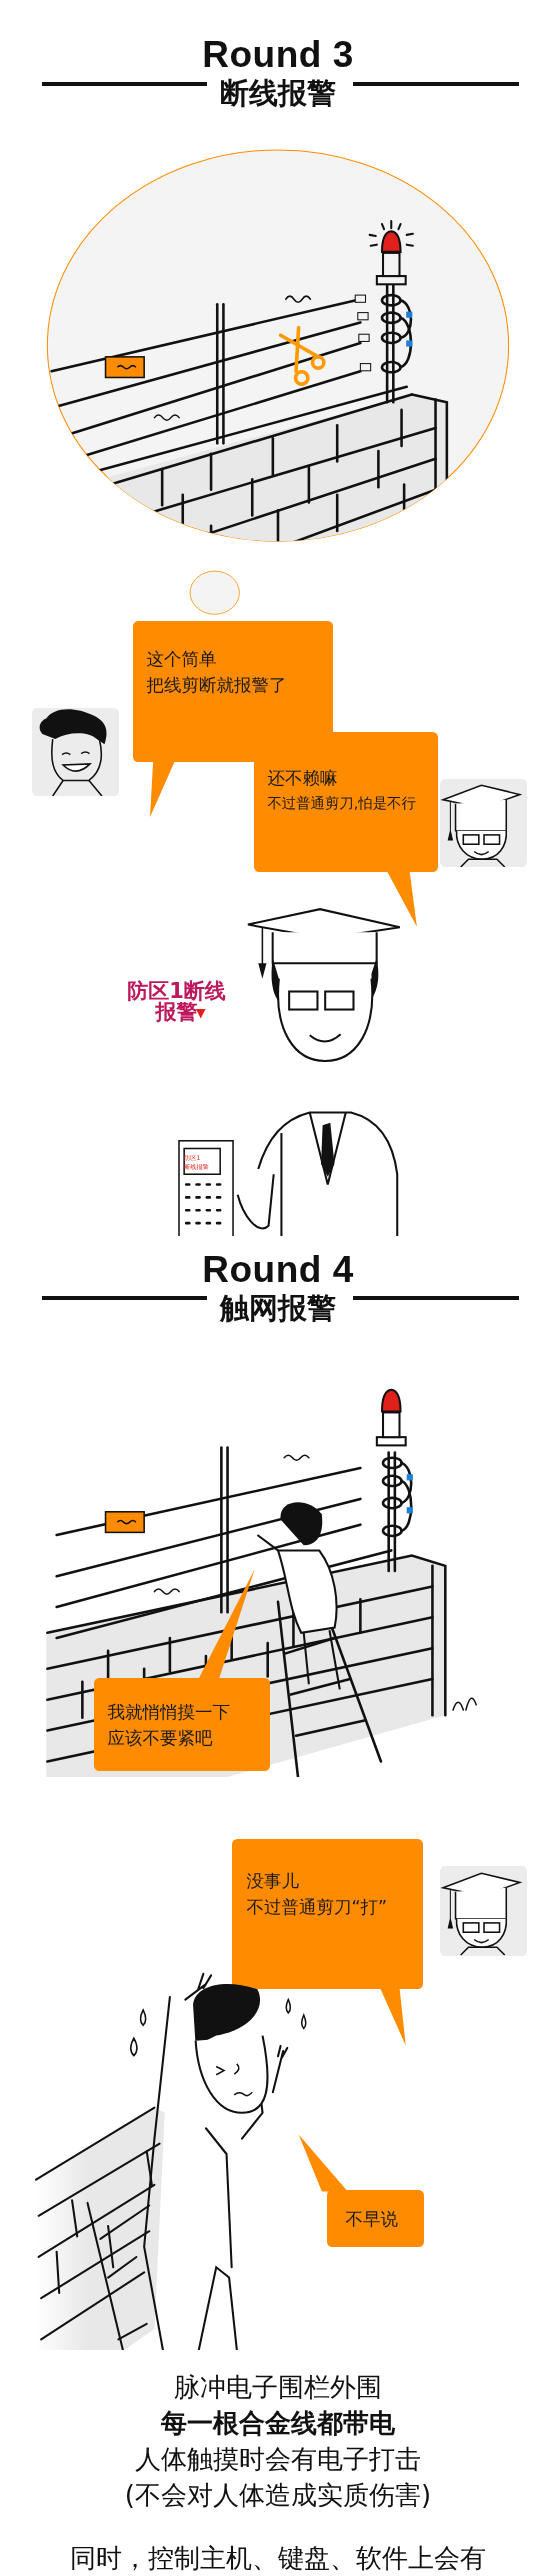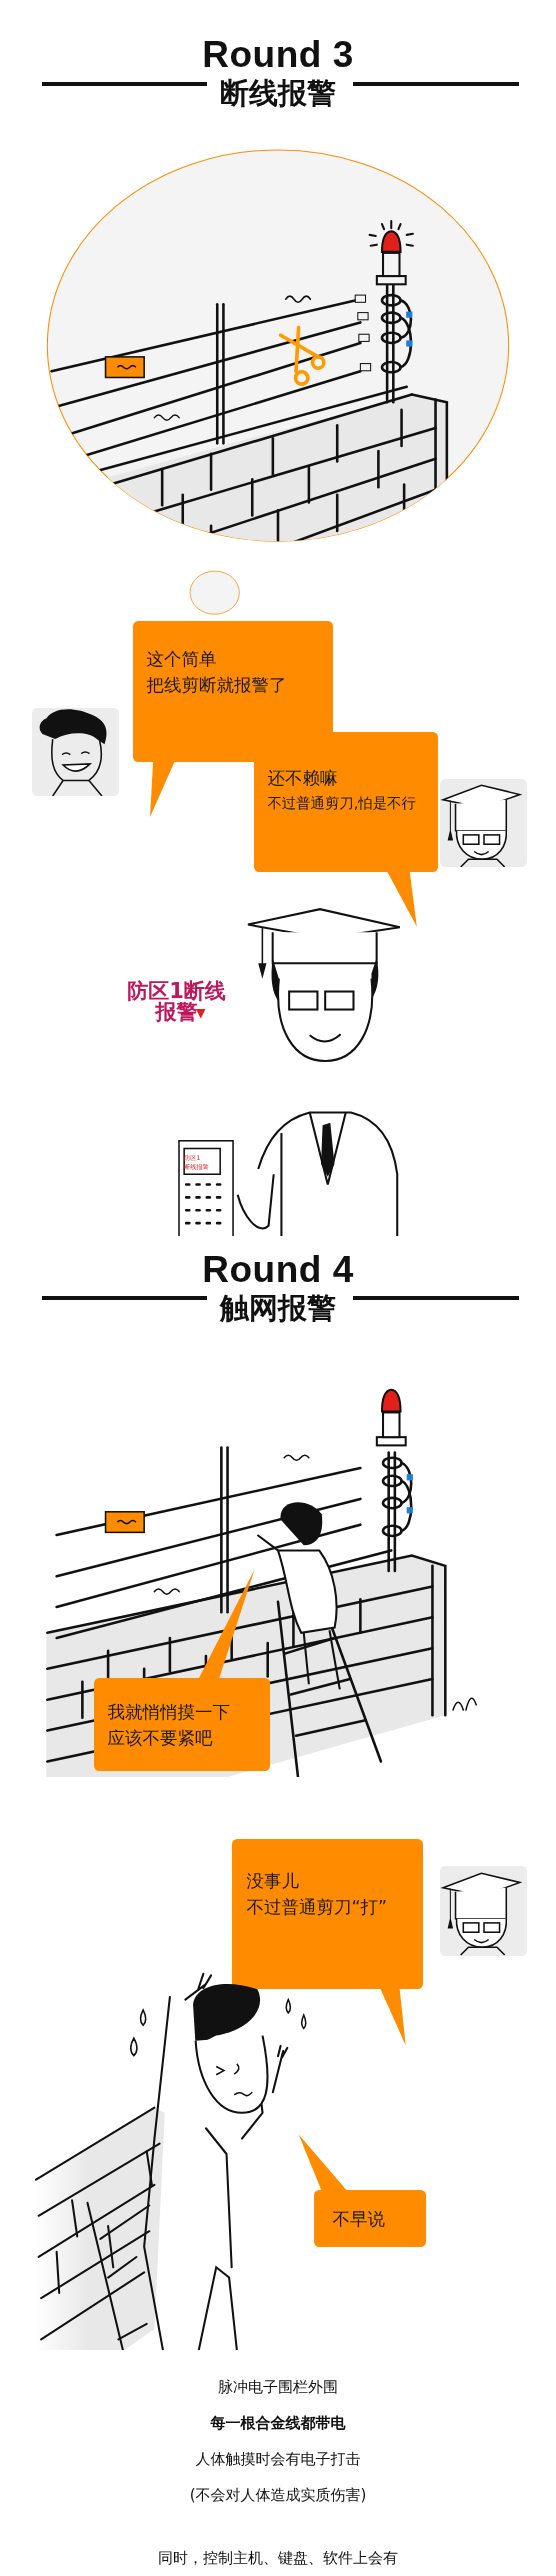--- a/index.html
+++ b/index.html
@@ -17,21 +17,21 @@
 
   
   .bubble { position: absolute; background: #FF8C00; border-radius: 5.2px; color: #1a1a1a;
             padding: 11.3px 13.4px; }
   .bubble .l1 { font-size: 17.5px; line-height: 26px; }
   .bubble .l2 { font-size: 17.5px; line-height: 26px; }
   .bubble .l2.small { font-size: 14.4px; line-height: 25px; }
   .avatar { position: absolute; background: #ececec; border-radius: 5.2px; overflow: hidden; }
 
   
-  .para { position: absolute; left: 0; width: 556px; text-align: center; font-size: 15px; line-height: 36px; color: #111; }
+  .para { position: absolute; left: 0; width: 556px; text-align: center; font-size: 26px; line-height: 36px; color: #111; }
   .para .b { font-weight: 700; }
 </style>
 </head>
 <body>
 
 <div class="round-header" style="top:36px;">
   <div class="round-title">Round 3</div>
   <div class="round-sub">断线报警</div>
 </div>
 <div class="round-rule" style="left:42px; top:82px; width:165px;"></div>
@@ -327,21 +327,21 @@
     <path d="M220 900 L 600 880"></path>
   </g>
 
   <path d="M375 90 C 380 50, 440 40, 500 60 C 520 100, 480 140, 420 150 L 380 170 Z" fill="#111"></path>
   <path d="M380 160 C 385 240, 420 300, 470 300 C 520 300, 530 250, 510 150" fill="#fff" stroke="#111" stroke-width="4"></path>
   <path d="M420 210 l15 8 l-15 8 M 460 205 q10 10 -5 20" stroke="#111" stroke-width="3" fill="none"></path>
   <path d="M455 265 q10 -8 20 0 q5 5 15 -5" stroke="#111" stroke-width="3" fill="none"></path>
 
   <path d="M278 100 q10 20 0 30 q-10 -10 0 -30 Z M260 155 q12 22 0 34 q-12 -12 0 -34 Z M560 80 q8 18 0 26 q-8 -8 0 -26 Z M590 110 q8 18 0 26 q-8 -8 0 -26 Z" fill="#fff" stroke="#111" stroke-width="3"></path>
 </svg>
-<div class="bubble" style="left:314px; top:2190px; width:112px; height:57px; padding:15.5px 18.5px;">
+<div class="bubble" style="left:327px; top:2190px; width:97px; height:57px; padding:15.5px 18.5px;">
   <div class="l1">不早说</div>
 </div>
 <svg class="abs" style="left:296px; top:2132px;" width="57" height="61" viewBox="0 0 110 118">
   <polygon points="5,5 100,115 50,115" fill="#FF8C00"></polygon>
 </svg>
 
 <div class="para" style="top:2369px;">
   <div>脉冲电子围栏外围</div>
   <div class="b">每一根合金线都带电</div>
   <div>人体触摸时会有电子打击</div>

